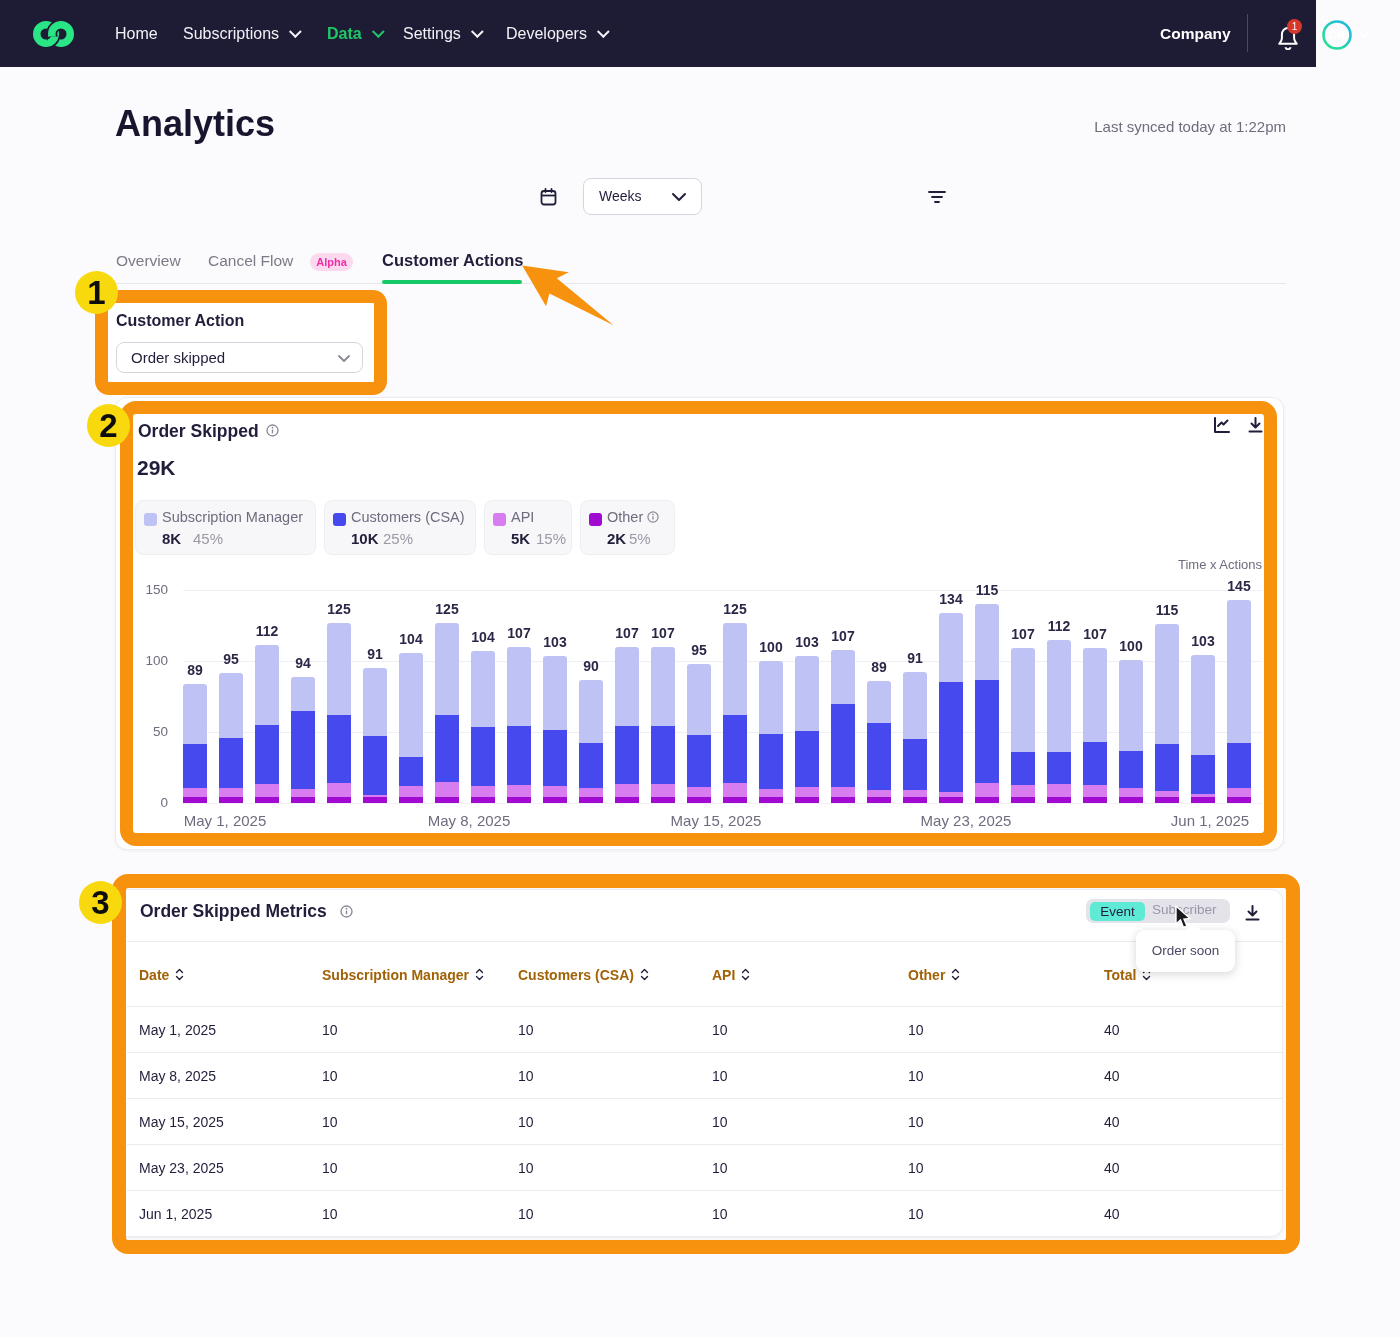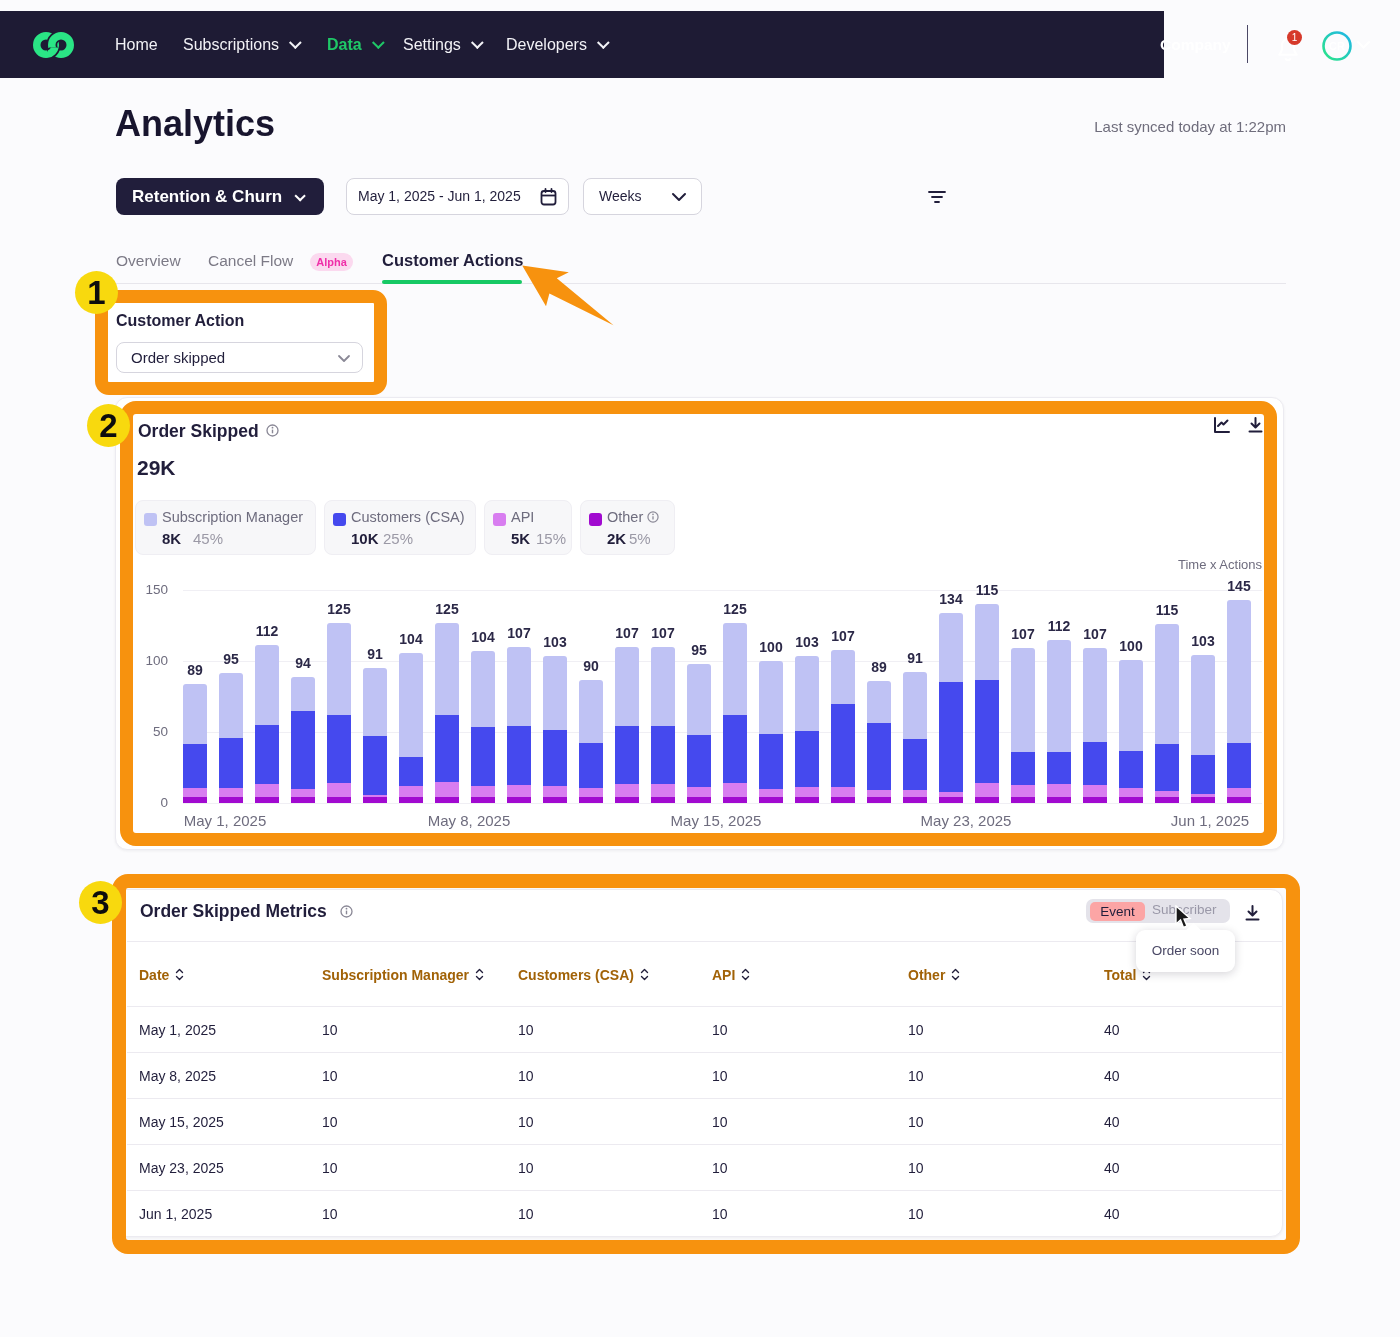--- a/index.html
+++ b/index.html
@@ -1,19 +1,19 @@
 <!DOCTYPE html>
 <html><head>
 <meta charset="utf-8">
 <style>
 * { margin:0; padding:0; box-sizing:border-box; }
 html,body { width:1400px; height:1337px; font-family:"Liberation Sans", sans-serif; background:#fbfbfd; }
 .page { position:relative; width:1400px; height:1337px; overflow:hidden; }
 
-.nav { position:absolute; left:0; top:0; width:1164px; height:67px; background:#1e1b34;margin-top:11px; }
+.nav { position:absolute; left:0; top:0; width:1316px; height:67px; background:#1e1b34; }
 .nav .item { position:absolute; top:25px; font-size:16px; color:#f2f2f6; white-space:nowrap; }
 .nav .chev { display:inline-block; width:9px; height:9px; border-right:2px solid #f2f2f6; border-bottom:2px solid #f2f2f6; transform:rotate(45deg) translateY(-4px); margin-left:9px; }
 .nav .green { color:#1fc767; font-weight:bold; }
 .nav .chev.g { border-color:#1fc767; }
 .navdiv { position:absolute; left:1247px; top:14px; width:1px; height:38px; background:#4b4866; }
 .company { position:absolute; left:1160px; top:25px; color:#fff; font-weight:bold; font-size:15.5px; }
 .avatar { position:absolute; left:1322px; top:20px; width:30px; height:30px; }
 .badge1 { position:absolute; left:1287px; top:19px; width:15px; height:15px; border-radius:50%; background:#d6392b; color:#fff; font-size:10px; text-align:center; line-height:15px; }
 
 .h1 { position:absolute; left:115px; top:103px; font-size:36px; font-weight:bold; color:#18152e; }
@@ -52,21 +52,21 @@
 .seg.pink { background:#d87df0; }
 .seg.mag { background:#a10ad0; }
 .blbl { position:absolute; transform:translateX(-50%); font-size:14px; font-weight:bold; color:#2b2847; }
 
 .th { position:absolute; top:967px; font-size:14px; font-weight:bold; color:#a16207; }
 .td { position:absolute; font-size:14px; color:#211e3b; }
 .rowline { position:absolute; left:127px; width:1156px; height:1px; background:#eceaf0; }
 .sort { display:inline-block; margin-left:6px; position:relative; top:1px; }
 
 .toggle { position:absolute; left:1086px; top:899px; width:144px; height:24px; background:#e4e3ea; border-radius:7px; }
-.toggle .ev { position:absolute; left:4px; top:2.5px; width:55px; height:19px; background:#fca5a5; border-radius:5px; font-size:13.5px; color:#211e3b; text-align:center; line-height:19px; }
+.toggle .ev { position:absolute; left:4px; top:2.5px; width:55px; height:19px; background:#5eead4; border-radius:5px; font-size:13.5px; color:#211e3b; text-align:center; line-height:19px; }
 .toggle .sub { position:absolute; left:66px; top:3px; font-size:13.5px; color:#9a98a8; }
 .tooltip { position:absolute; left:1136px; top:930px; width:99px; height:42px; background:#fff; border-radius:9px; box-shadow:0 2px 10px rgba(20,18,40,0.18); z-index:40; }
 .tooltip .txt { position:absolute; left:0; width:99px; top:13px; text-align:center; font-size:13.5px; color:#4a4865; }
 .tooltip .caret { position:absolute; left:52px; top:-5px; width:11px; height:11px; background:#fff; transform:rotate(45deg); }
 svg { display:block; }
 .abs { position:absolute; }
 </style>
 </head>
 <body>
 <div class="page">
@@ -109,22 +109,20 @@
     <text x="15" y="19" text-anchor="middle" font-family="Liberation Sans, sans-serif" font-size="11" font-weight="bold" fill="#fff">CR</text>
   </svg>
   <svg class="abs" style="left:1356px;top:29px" width="15" height="10" viewBox="0 0 15 10">
     <path d="M2 2 L7.5 7.5 L13 2" fill="none" stroke="#fff" stroke-width="2" stroke-linecap="round"></path>
   </svg>
 </div>
 
 <div class="h1">Analytics</div>
 <div class="synced">Last synced today at 1:22pm</div>
 
-<div class="btn-dark">Retention &amp; Churn<span class="chev"></span></div>
-<div class="input" style="left:346px;width:223px;padding-left:11px">May 1, 2025 - Jun 1, 2025</div>
 <svg class="abs" style="left:540px;top:188px" width="17" height="18" viewBox="0 0 17 18">
   <rect x="1.5" y="3" width="14" height="13.5" rx="2.5" fill="none" stroke="#211e3b" stroke-width="1.8"></rect>
   <line x1="1.5" y1="7.5" x2="15.5" y2="7.5" stroke="#211e3b" stroke-width="1.8"></line>
   <line x1="5.5" y1="1" x2="5.5" y2="4" stroke="#211e3b" stroke-width="1.8" stroke-linecap="round"></line>
   <line x1="11.5" y1="1" x2="11.5" y2="4" stroke="#211e3b" stroke-width="1.8" stroke-linecap="round"></line>
 </svg>
 <div class="input" style="left:583px;width:119px;padding-left:15px">Weeks</div>
 <svg class="abs" style="left:671px;top:192px" width="16" height="10" viewBox="0 0 16 10">
   <path d="M2 2 L8 8 L14 2" fill="none" stroke="#211e3b" stroke-width="2" stroke-linecap="round" stroke-linejoin="round"></path>
 </svg>

